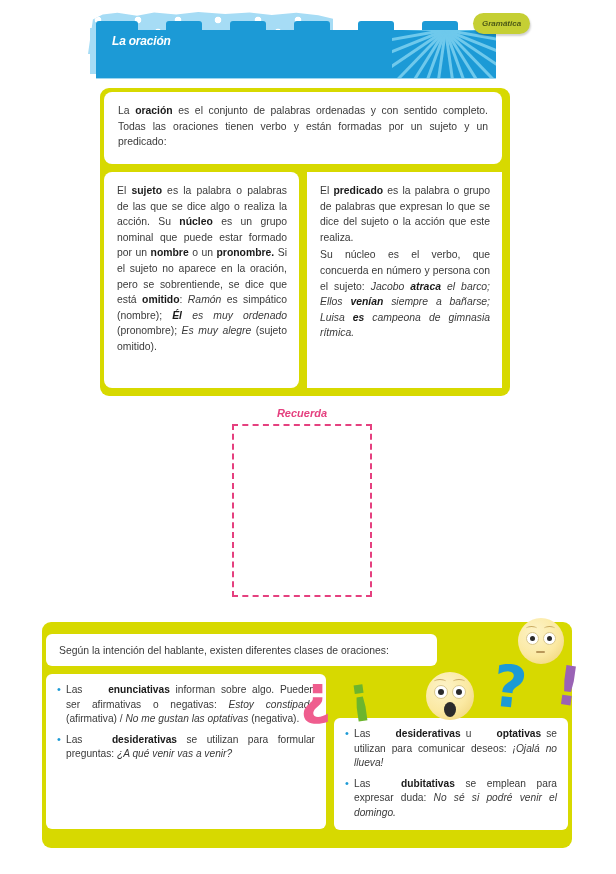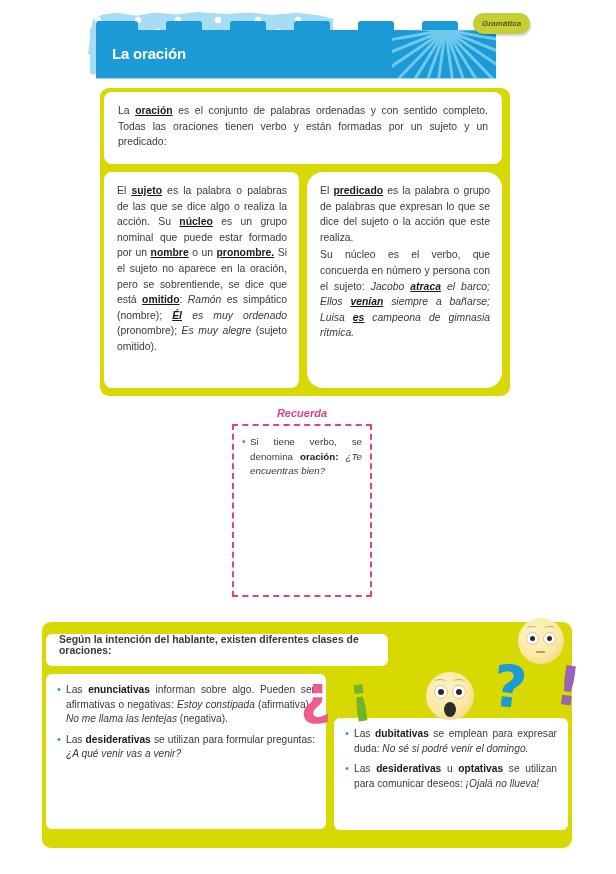--- a/index.html
+++ b/index.html
@@ -70,23 +70,24 @@
   .banner-rays .ray {
     position: absolute;
     left: 52px; top: 0px;
     width: 3px; height: 120px;
     background: #6fc9ec;
     transform-origin: 50% 0%;
   }
 
   .header-title {
     position: absolute;
-    left: 16px; top: 15px;
-    font-size: 15px;
-    font-weight: bold;
+    left: 16px; top: 4px;
+    font-size: 12px;
+    font-weight: bold;
+    font-style: italic;
     color: #ffffff;
     letter-spacing: -0.2px;
     z-index: 3;
   }
 
   .header-shadow-strip {
     position: absolute;
     left: 96px; top: 74px;
     width: 400px; height: 5px;
     background: #9ed6ef;
@@ -158,31 +159,31 @@
     background: #ffffff;
     border-radius: 8px;
     padding: 11px 12px 0 13px;
   }
 
   .box-col-right {
     position: absolute;
     left: 307px; top: 172px;
     width: 195px; height: 216px;
     background: #ffffff;
-    border-radius: 16px;
+    border-radius: 0;
     padding: 11px 12px 0 13px;
   }
 
   .body-text {
     font-size: 10.4px;
     line-height: 15.6px;
     color: #3a3a3a;
     text-align: justify;
   }
-  .body-text b { color: #1a1a1a; font-weight: bold; text-decoration: underline; }
+  .body-text b { color: #1a1a1a; font-weight: bold; }
   .body-text i { font-style: italic; }
   .body-text p + p { margin-top: 2px; }
 
   
   .recuerda-title {
     position: absolute;
     left: 232px; top: 407px;
     width: 140px;
     text-align: center;
     font-size: 11px;
@@ -224,27 +225,26 @@
     position: absolute;
     left: 42px; top: 622px;
     width: 530px; height: 226px;
     background: #d7d900;
     border-radius: 9px;
   }
 
   .box-segun {
     position: absolute;
     left: 46px; top: 634px;
-    width: 342px; height: 32px;
+    width: 391px; height: 32px;
     background: #ffffff;
     border-radius: 6px;
     display: flex;
-    align-items: flex-start;
+    align-items: center;
     padding-left: 13px;
-    font-weight: bold;
   }
   .segun-text {
     font-size: 10.4px;
     color: #3a3a3a;
   }
 
   .box-bot-left {
     position: absolute;
     left: 46px; top: 674px;
     width: 280px; height: 155px;
@@ -269,21 +269,21 @@
     text-align: justify;
     margin-bottom: 6px;
   }
   .bot-li::before {
     content: "\2022";
     position: absolute;
     left: 0; top: -1px;
     color: #1c9ad6;
     font-size: 11px;
   }
-  .bot-li b { color: #1a1a1a; font-weight: bold; }
+  .bot-li b { color: #1a1a1a; font-weight: bold; margin-left: 20px; }
   .bot-li i { }
 
   
   .deco { position: absolute; z-index: 4; }
 
   .deco-qmark-pink {
     left: 300px; top: 668px;
     font-size: 54px;
     color: #ef5d8e;
     font-weight: bold;
@@ -413,21 +413,20 @@
 
 <div class="box-col-right">
   <div class="body-text">
     <p>El <b>predicado</b> es la palabra o grupo de palabras que expresan lo que se dice del sujeto o la acción que este realiza.</p>
     <p>Su núcleo es el verbo, que concuerda en número y persona con el sujeto: <i>Jacobo <b>atraca</b> el barco; Ellos <b>venían</b> siempre a bañarse; Luisa <b>es</b> campeona de gimnasia rítmica.</i></p>
   </div>
 </div>
 
 <div class="recuerda-title">Recuerda</div>
 <div class="recuerda-box">
-  <div class="recuerda-text rec-li">Si tiene verbo, se denomina <b>oración:</b> <i>¿Te encuentras bien?</i></div>
 </div>
 
 <div class="panel-bottom"></div>
 
 <div class="deco deco-qmark-pink">¿</div>
 <div class="deco deco-exc-green">¡</div>
 <div class="deco deco-qmark-blue">?</div>
 <div class="deco deco-exc-purple">!</div>
 
 <div class="emoji emoji-top">
@@ -448,20 +447,20 @@
   <div class="pupil" style="left:12px; top:17px; width:6px; height:6px;"></div>
   <div class="pupil" style="left:30px; top:17px; width:6px; height:6px;"></div>
   <div class="mouth-o" style="left:18px; top:30px;"></div>
 </div>
 
 <div class="box-segun">
   <span class="segun-text">Según la intención del hablante, existen diferentes clases de oraciones:</span>
 </div>
 
 <div class="box-bot-left">
-  <div class="bot-li">Las <b>enunciativas</b> informan sobre algo. Pueden ser afirmativas o negativas: <i>Estoy constipada</i> (afirmativa) / <i>No me llama las lentejas</i> (negativa).</div>
+  <div class="bot-li">Las <b>enunciativas</b> informan sobre algo. Pueden ser afirmativas o negativas: <i>Estoy constipada</i> (afirmativa) / <i>No me gustan las optativas</i> (negativa).</div>
   <div class="bot-li">Las <b>desiderativas</b> se utilizan para formular preguntas: <i>¿A qué venir vas a venir?</i></div>
 </div>
 
 <div class="box-bot-right">
+  <div class="bot-li">Las <b>desiderativas</b> u <b>optativas</b> se utilizan para comunicar deseos: <i>¡Ojalá no llueva!</i></div>
   <div class="bot-li">Las <b>dubitativas</b> se emplean para expresar duda: <i>No sé si podré venir el domingo.</i></div>
-  <div class="bot-li">Las <b>desiderativas</b> u <b>optativas</b> se utilizan para comunicar deseos: <i>¡Ojalá no llueva!</i></div>
 </div>
 
 </body></html>

